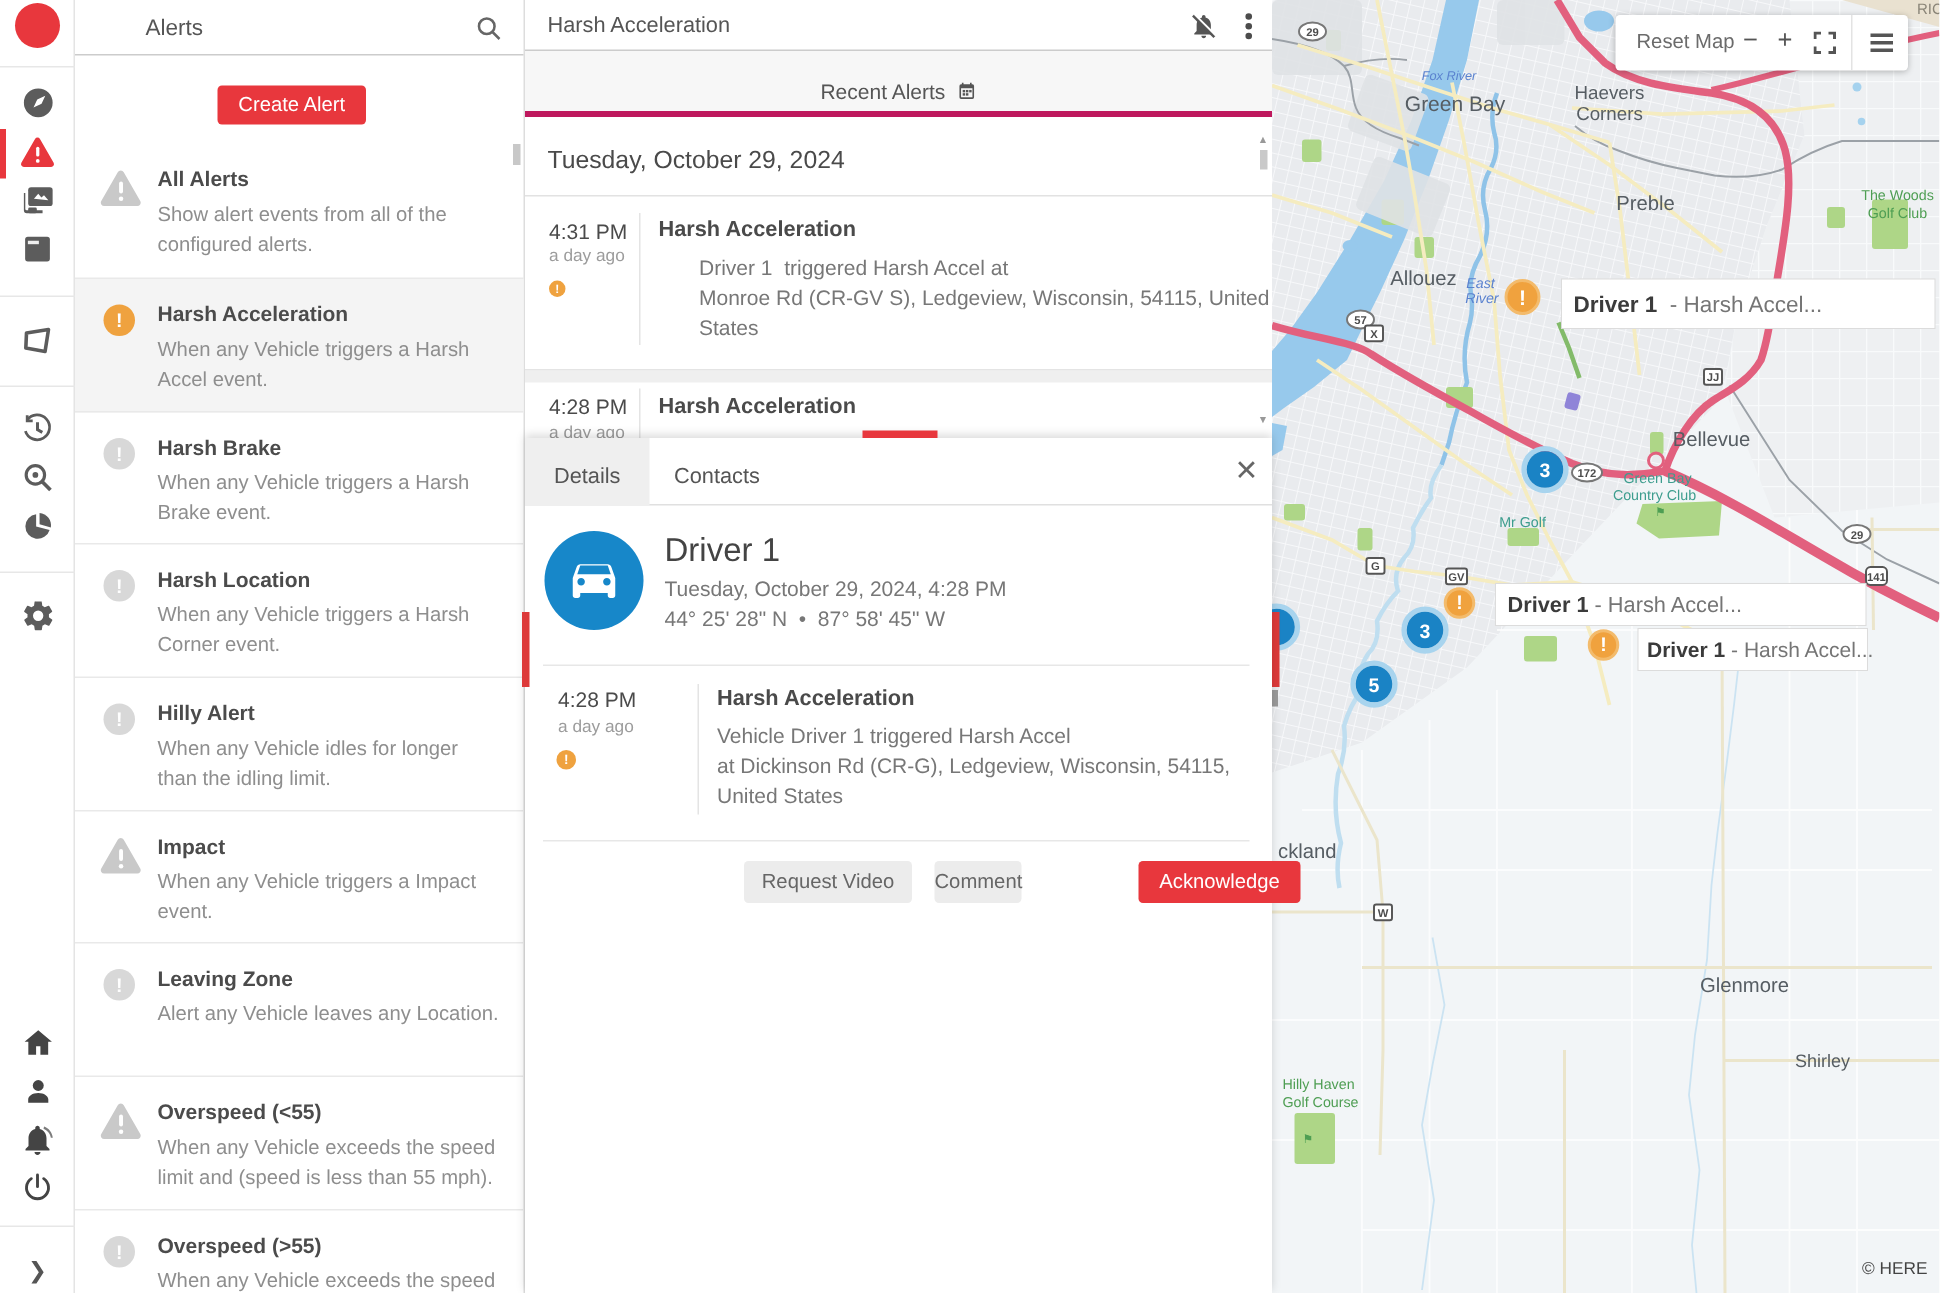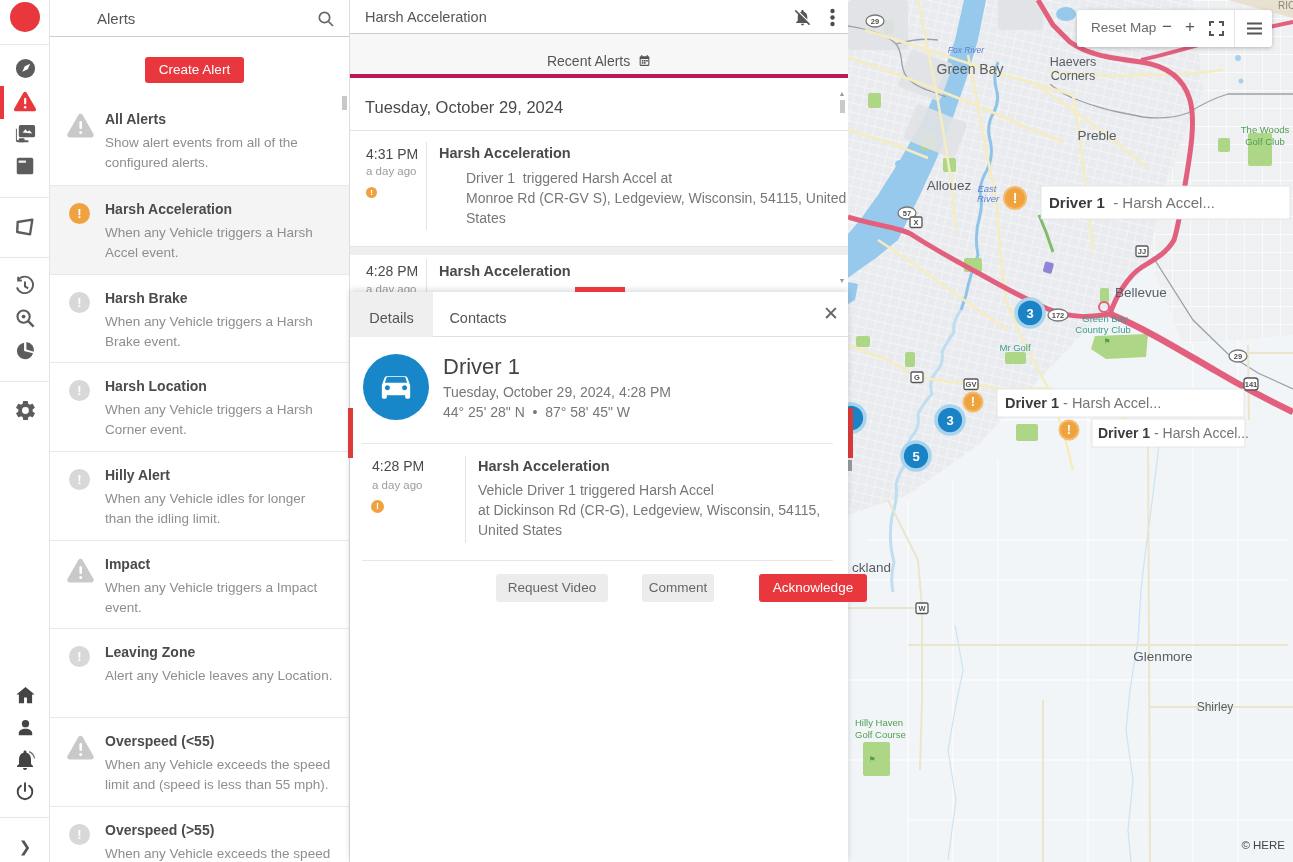--- a/index.html
+++ b/index.html
@@ -198,21 +198,21 @@
         <div style="position:absolute;left:93px;top:112px;font-size:14px;color:#777">44° 25' 28" N &nbsp;•&nbsp; 87° 58' 45" W</div>
         <div style="position:absolute;left:12px;top:151px;width:471px;border-top:1px solid #e7e7e7"></div>
         <div style="position:absolute;left:22px;top:166px;font-size:14px;color:#4a4a4a">4:28 PM</div>
         <div style="position:absolute;left:22px;top:187px;font-size:11.5px;color:#9c9c9c">a day ago</div>
         <div class="cico or" style="position:absolute;left:21px;top:208px;width:13px;height:13px;line-height:13px;font-size:9px">!</div>
         <div style="position:absolute;left:115px;top:164px;width:1px;height:87px;background:#e4e4e4"></div>
         <div style="position:absolute;left:128px;top:166px;font-size:14.5px;font-weight:700;color:#4a4a4a">Harsh Acceleration</div>
         <div style="position:absolute;left:128px;top:188px;font-size:14px;color:#777;line-height:20px">Vehicle Driver 1 triggered Harsh Accel<br>at Dickinson Rd (CR-G), Ledgeview, Wisconsin, 54115,<br>United States</div>
         <div style="position:absolute;left:12px;top:268px;width:471px;border-top:1px solid #e7e7e7"></div>
         <div class="btn" style="left:146px;top:282px;width:112px">Request Video</div>
-        <div class="btn" style="left:292px;top:282px;width:72px">Comment</div>
+        <div class="btn" style="left:273px;top:282px;width:58px">Comment</div>
         <div class="btn red" style="left:377px;top:282px;width:108px">Acknowledge</div>
       </div>
     </div>
   </div>
   <div id="map" class="abs" style="left:848px;top:0;width:445px;height:862px;background:#f2f5f7">
   <svg width="445" height="862" viewBox="0 0 445 862" style="position:absolute;left:0;top:0">
     <defs>
       <pattern id="gw" width="9" height="9" patternUnits="userSpaceOnUse" patternTransform="rotate(13)">
         <rect width="9" height="9" fill="#e9ebee"></rect>
         <path d="M0 0H9M0 0V9" stroke="#f7f8fa" stroke-width="1.3"></path>

